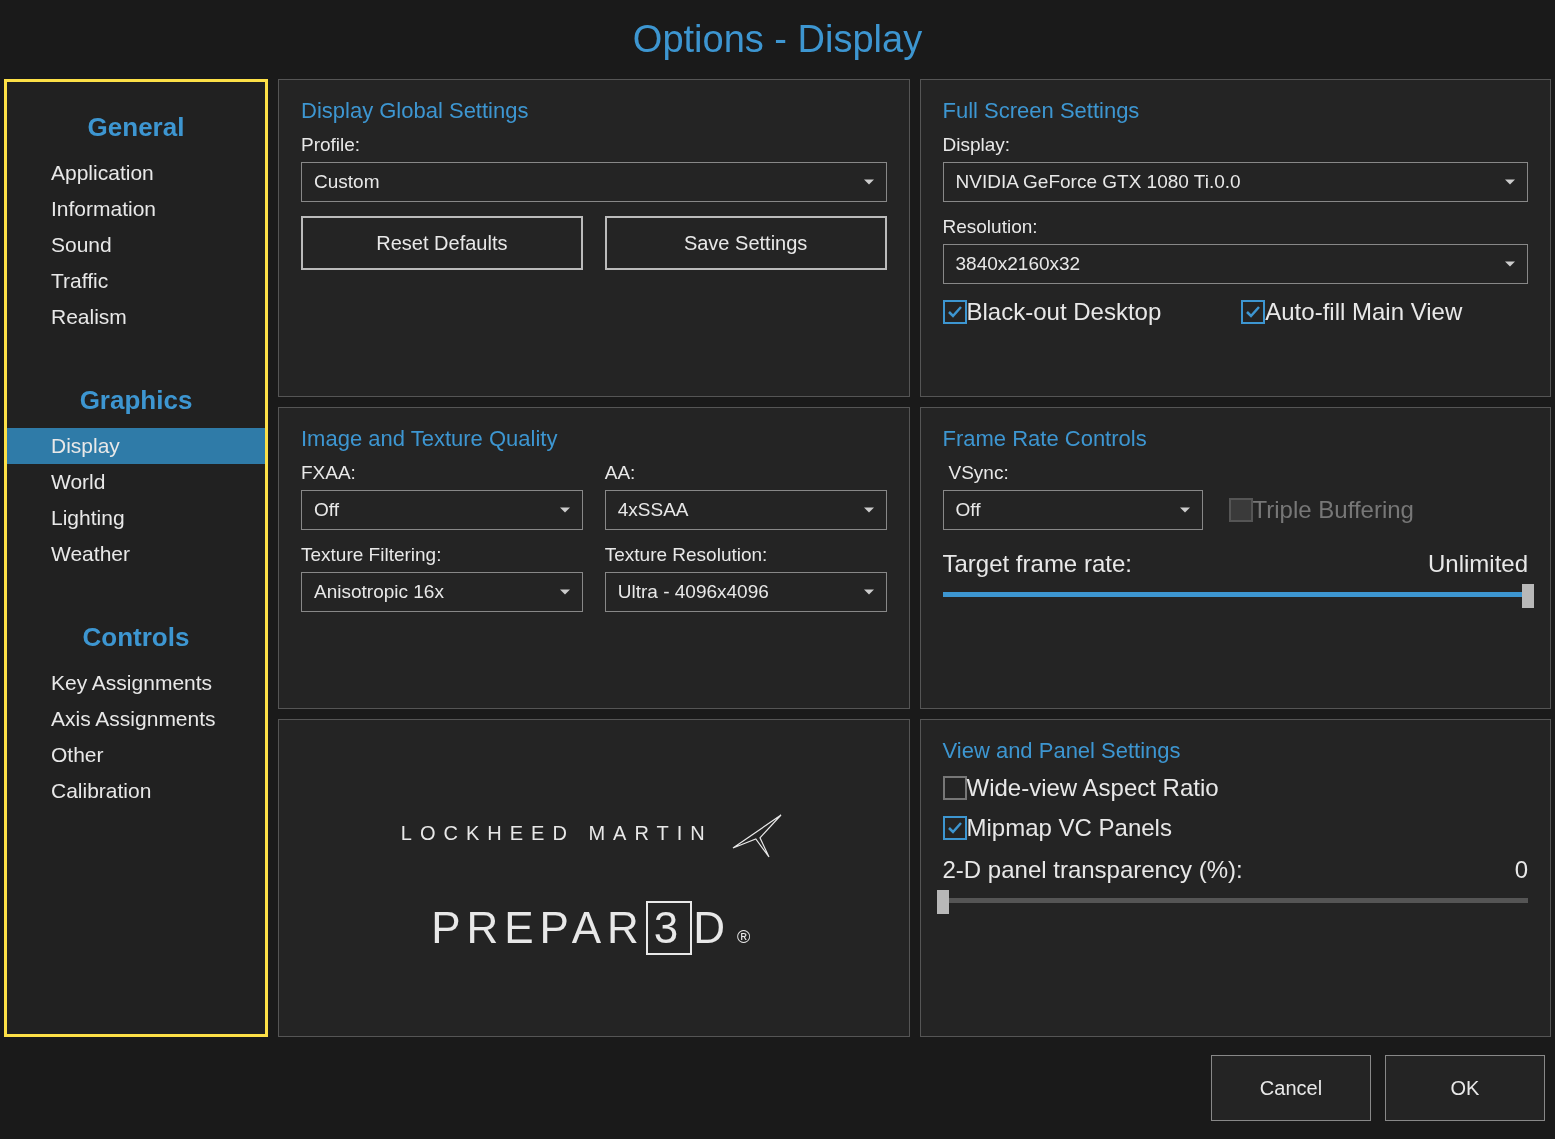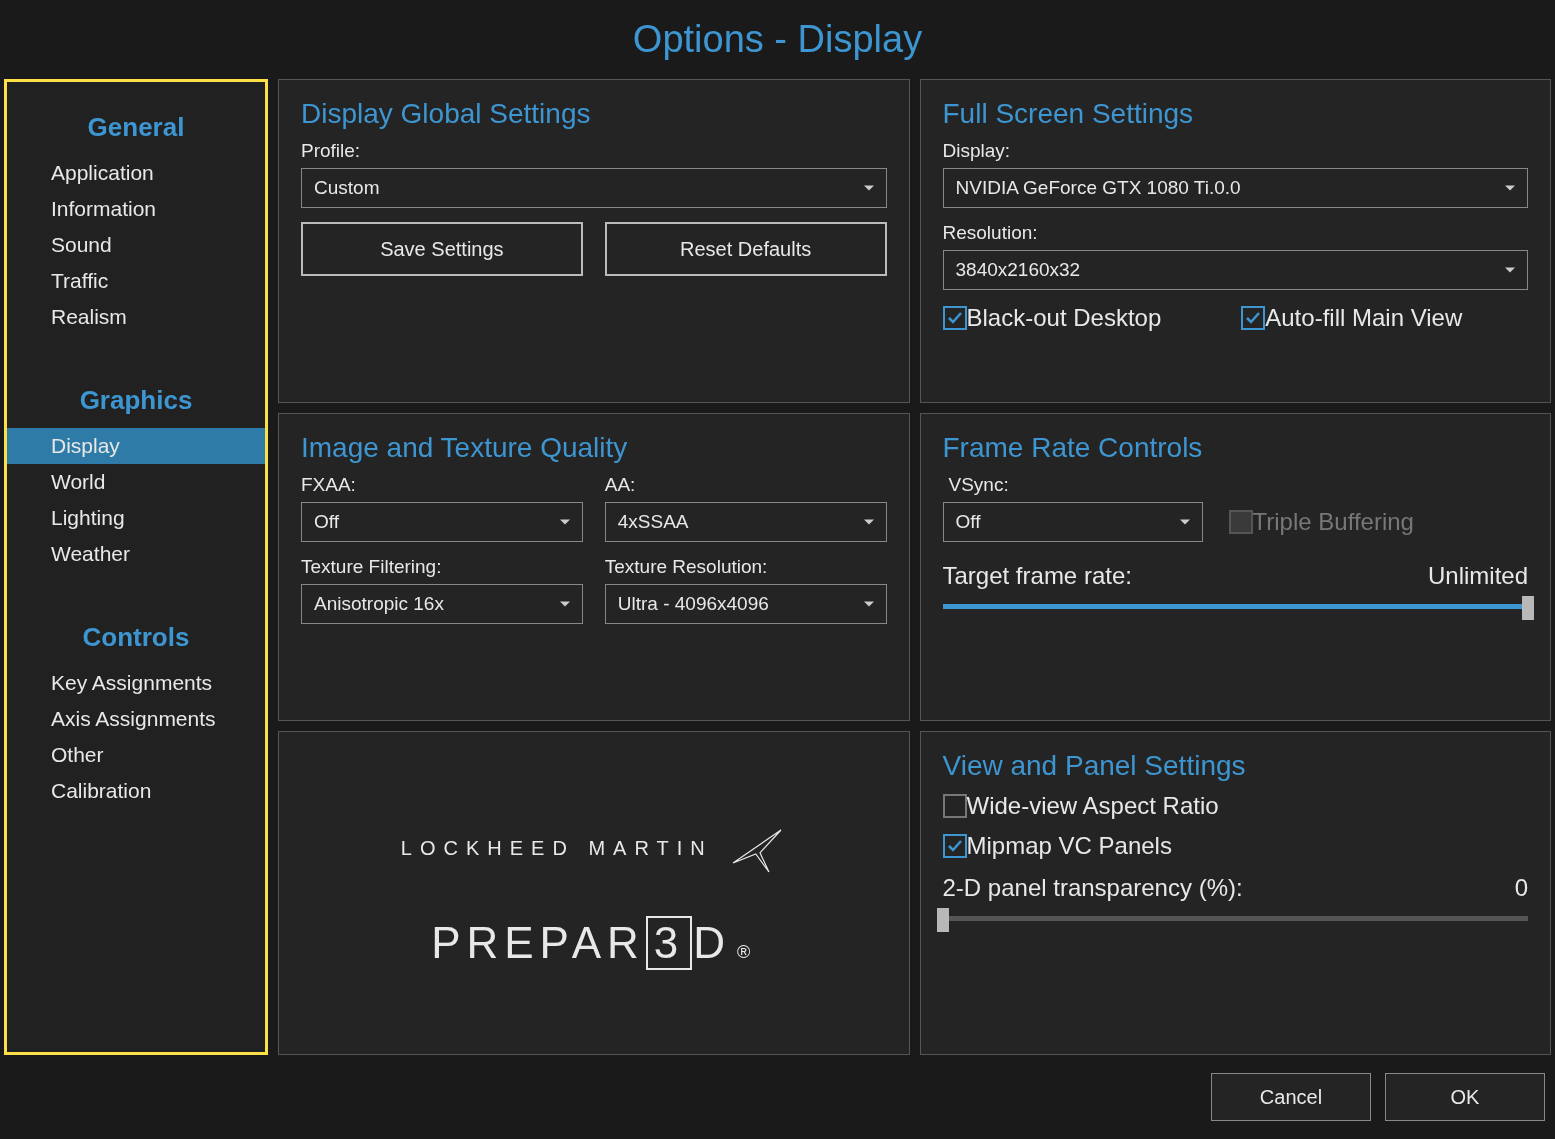--- a/index.html
+++ b/index.html
@@ -68,21 +68,21 @@
   }
   .panel {
     border: 1px solid #555;
     background: #242424;
     padding: 18px 22px;
     flex: 1;
     min-width: 0;
   }
   .panel-title {
     color: #3d96d1;
-    font-size: 28px;
+    font-size: 22px;
     font-weight: 300;
     margin-bottom: 10px;
   }
   .label {
     font-size: 19px;
     font-weight: 300;
     margin-bottom: 6px;
     display: block;
   }
   .dropdown {
@@ -204,21 +204,21 @@
     align-items: baseline;
   }
   .prepar3d .three { outline: 2px solid #e8e8e8; padding: 0 6px; margin: 0 3px; font-weight: 400;}
   .prepar3d .reg { font-size: 18px; vertical-align: top; margin-left: 6px;}
   .footer {
     display: flex;
     justify-content: flex-end;
     gap: 14px;
     padding: 18px 10px 18px 0;
   }
-  .footer .btn { flex: none; width: 160px; height: 48px; border-width:1px; border-color:#888; font-weight:400;}
+  .footer .btn { flex: none; width: 160px; height: 66px; border-width:1px; border-color:#888; font-weight:400;}
   .vsync-row { display:flex; gap:26px; align-items:center;}
   .vsync-row .dropdown { width: 260px; margin-bottom:0;}
 </style>
 </head>
 <body>
 
 <div class="window">
   <div class="title-bar">Options - Display</div>
 
   <div class="body-area">
@@ -249,22 +249,22 @@
       <div class="row-panels" style="flex:1.05">
 
         <div class="panel">
           <div class="panel-title">Display Global Settings</div>
           <span class="label">Profile:</span>
           <div class="dropdown">
             <span>Custom</span>
             <span class="caret"></span>
           </div>
           <div class="btn-row">
+            <div class="btn">Reset Defaults</div>
             <div class="btn">Save Settings</div>
-            <div class="btn">Reset Defaults</div>
           </div>
         </div>
 
         <div class="panel">
           <div class="panel-title">Full Screen Settings</div>
           <span class="label">Display:</span>
           <div class="dropdown">
             <span>NVIDIA GeForce GTX 1080 Ti.0.0</span>
             <span class="caret"></span>
           </div>

